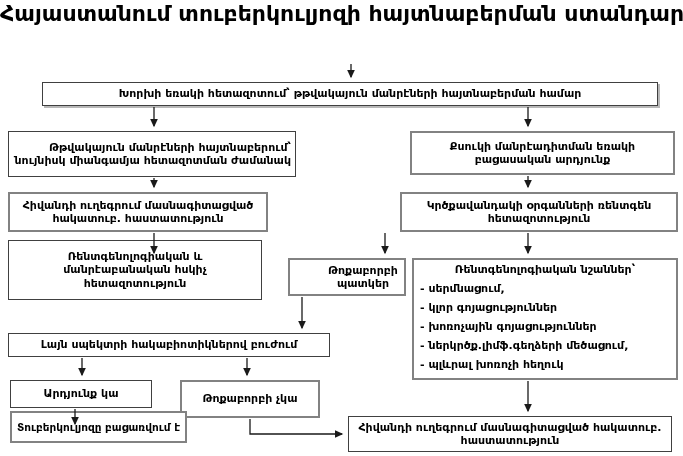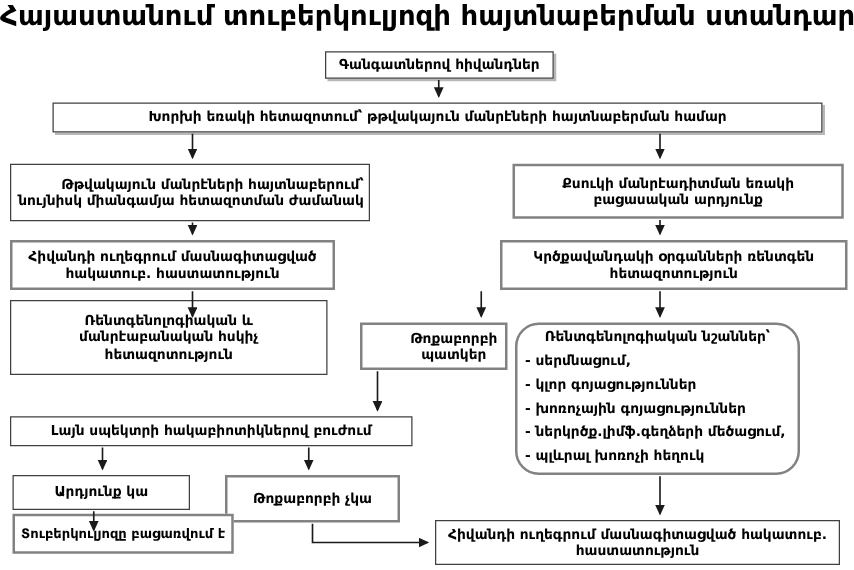--- a/index.html
+++ b/index.html
@@ -19,37 +19,36 @@
   .list-item  { line-height:14px; margin-top:5px; }
   svg.connectors { position:absolute; left:0; top:0; pointer-events:none; }
 </style>
 </head>
 <body>
 
 <div class="canvas">
 
   <div class="title">Հայաստանում տուբերկուլյոզի հայտնաբերման ստանդարտ</div>
 
-  <div class="box shadow" style="left:260px; top:41px;  width:183px; height:22px;">Գանգատներով հիվանդներ</div>
 
   <div class="box shadow" style="left:42px;  top:82px;  width:616px; height:24px;">Խորխի եռակի հետազոտում՝ թթվակայուն մանրէների հայտնաբերման համար</div>
 
   <div class="box" style="left:8px; top:131px; width:288px; height:46px;text-align:right;">Թթվակայուն մանրէների հայտնաբերում՝ նույնիսկ միանգամյա հետազոտման ժամանակ</div>
 
   <div class="box gray" style="left:8px; top:192px; width:260px; height:40px;">Հիվանդի ուղեգրում մասնագիտացված հակատուբ. հաստատություն</div>
 
   <div class="box" style="left:8px; top:240px; width:254px; height:60px;">Ռենտգենոլոգիական և մանրէաբանական հսկիչ հետազոտություն</div>
 
   <div class="box gray" style="left:288px; top:258px; width:118px; height:38px;padding-left:36px;">Թոքաբորբի պատկեր</div>
 
   <div class="box gray" style="left:410px; top:131px; width:265px; height:44px;text-align:center;">Քսուկի մանրէադիտման եռակի բացասական արդյունք</div>
 
   <div class="box gray" style="left:400px; top:192px; width:278px; height:40px;">Կրծքավանդակի օրգանների ռենտգեն հետազոտություն</div>
 
-  <div class="box gray list-box" style="left:412px; top:258px; width:228px; height:122px;border-radius:19px;">
+  <div class="box gray list-box" style="left:412px; top:258px; width:266px; height:122px;">
     <div class="list-title">Ռենտգենոլոգիական նշաններ՝</div>
     <div class="list-item">- սերմնացում,</div>
     <div class="list-item">- կլոր գոյացություններ</div>
     <div class="list-item">- խոռոչային գոյացություններ</div>
     <div class="list-item">- ներկրծք.լիմֆ.գեղձերի մեծացում,</div>
     <div class="list-item">- պլևրալ խոռոչի հեղուկ</div>
   </div>
 
   <div class="box" style="left:8px; top:333px; width:322px; height:24px;">Լայն սպեկտրի հակաբիոտիկներով բուժում</div>
 

